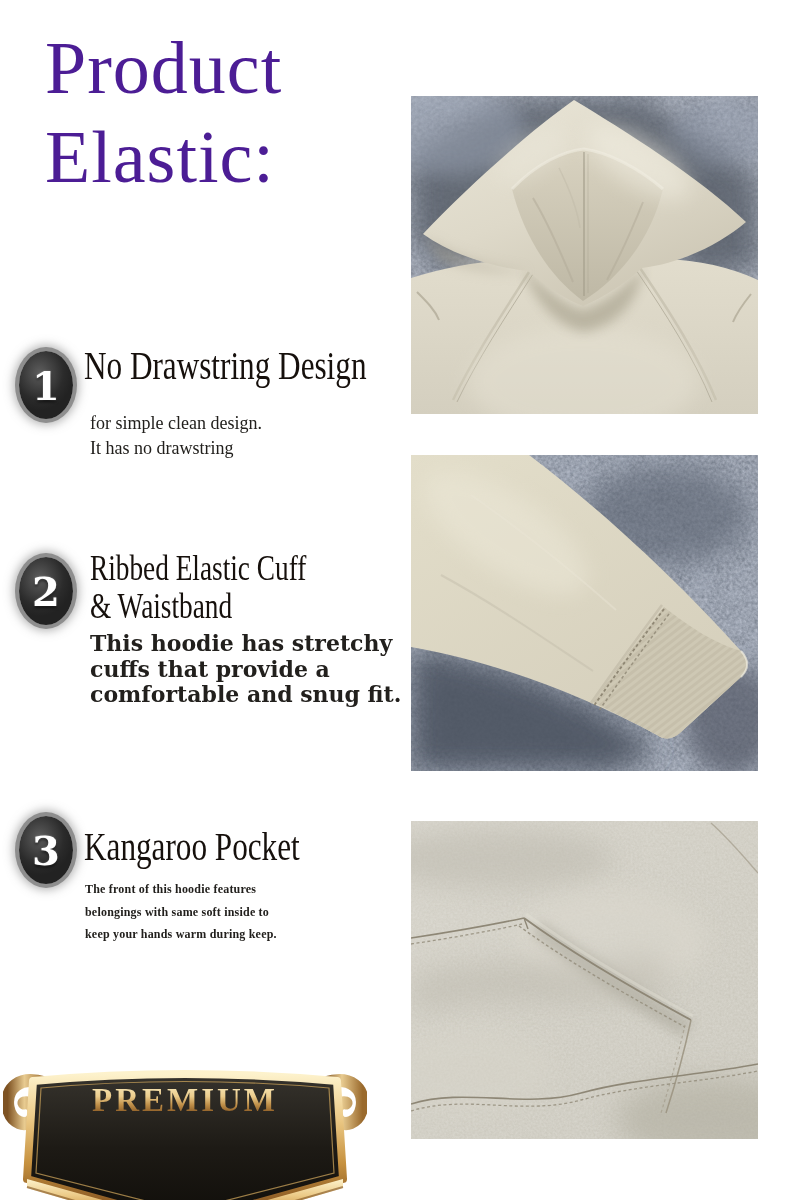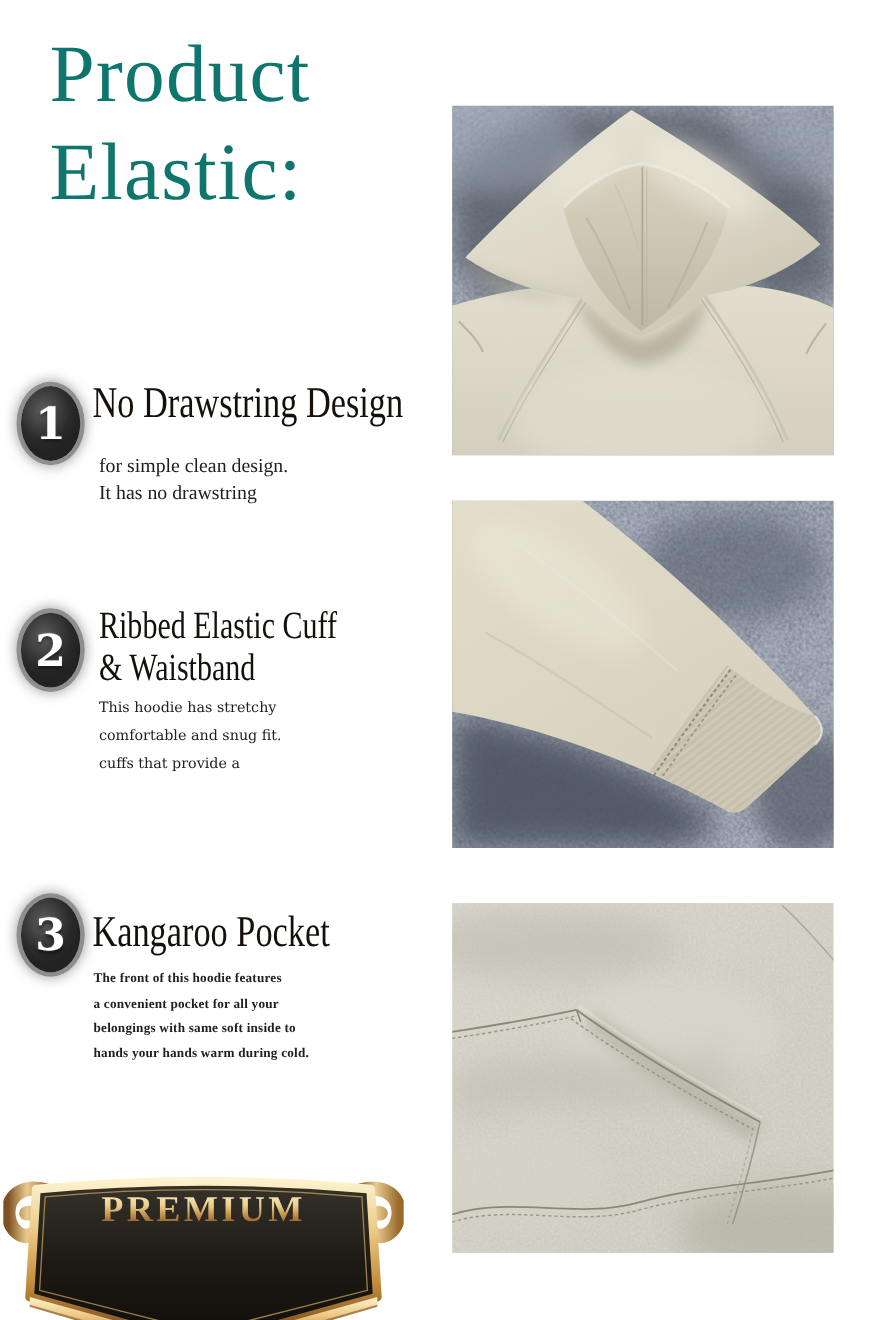--- a/index.html
+++ b/index.html
@@ -1,21 +1,21 @@
 <!DOCTYPE html>
 <html><head>
 <meta charset="utf-8">
 <style>
   html,body{margin:0;padding:0;background:#ffffff;}
   .canvas{position:relative;width:800px;height:1200px;background:#ffffff;overflow:hidden;
           font-family:"Liberation Serif",serif;}
 
   
   .title{position:absolute;left:45px;top:24px;margin:0;font-size:74px;line-height:89px;
-         font-weight:500;color:#0f766e;letter-spacing:1px;}
+         font-weight:500;color:#4c1d95;letter-spacing:1px;}
   .title .tl{display:block;}
 
   
   .photo{position:absolute;left:371px;width:347px;overflow:hidden;}
   .photo svg{display:block;width:100%;height:100%;}
   .p1{top:80px;height:318px;}
   .p2{top:439px;height:316px;}
   .p3{top:805px;height:318px;}
 
   
@@ -32,21 +32,21 @@
       transform:scaleX(.78);transform-origin:0 0;}
   .fh span{display:block;}
   .fh1{left:84px;top:344px;font-size:40px;line-height:44px;}
   .fh2{left:90px;top:550px;font-size:35px;line-height:38px;}
   .fh3{left:84px;top:825px;font-size:40px;line-height:44px;}
 
   
   .fd{position:absolute;margin:0;color:#22201d;}
   .fd span{display:block;}
   .fd1{left:90px;top:411px;font-size:18px;line-height:25px;}
-  .fd2{left:90px;top:631px;font-family:"DejaVu Serif",serif;font-size:13px;line-height:25.5px;}
+  .fd2{left:90px;top:631px;font-family:"DejaVu Serif",serif;font-size:22px;line-height:25.5px;font-weight:bold;}
   .fd3{left:85px;top:878px;font-size:12px;line-height:22.5px;font-weight:700;letter-spacing:.2px;font-family:Liberation Serif, serif;}
 
   
   .ribbon{position:absolute;left:3px;top:1061px;width:364px;height:169px;}
   .ribbon svg{position:absolute;left:0;top:0;width:364px;height:169px;}
   .ribbon .txt{position:absolute;left:28px;right:28px;top:22px;text-align:center;
       font-family:"Liberation Serif",serif;font-weight:600;font-size:33px;line-height:35px;
       letter-spacing:3px;color:#dcae63;
       background:linear-gradient(180deg,#f9ecc0 0%,#eccd8d 38%,#c09049 62%,#8d5d26 84%,#d9b06b 100%);
       -webkit-background-clip:text;background-clip:text;-webkit-text-fill-color:transparent;}
@@ -212,35 +212,34 @@
   </section>
 
   <section>
     <div class="num n2">2</div>
     <h2 class="fh fh2">
       <span>Ribbed Elastic Cuff</span>
       <span>&amp; Waistband</span>
     </h2>
     <p class="fd fd2">
       <span>This hoodie has stretchy</span>
+      <span>cuffs that provide a</span>
       <span>comfortable and snug fit.</span>
-      <span>cuffs that provide a</span>
     </p>
   </section>
 
   <section>
     <div class="num n3">3</div>
     <h2 class="fh fh3">
       <span>Kangaroo Pocket</span>
     </h2>
     <p class="fd fd3">
       <span>The front of this hoodie features</span>
-      <span>a convenient pocket for all your</span>
       <span>belongings with same soft inside to</span>
-      <span>hands your hands warm during cold.</span>
+      <span>keep your hands warm during keep.</span>
     </p>
   </section>
 
   <div class="ribbon">
     <svg viewBox="0 0 364 169">
       <defs>
         <linearGradient id="goldV" x1="0" y1="0" x2="0" y2="1">
           <stop offset="0" stop-color="#fdf2cc"></stop>
             <stop offset=".3" stop-color="#ecca87"></stop>
           <stop offset=".6" stop-color="#c6913f"></stop>

